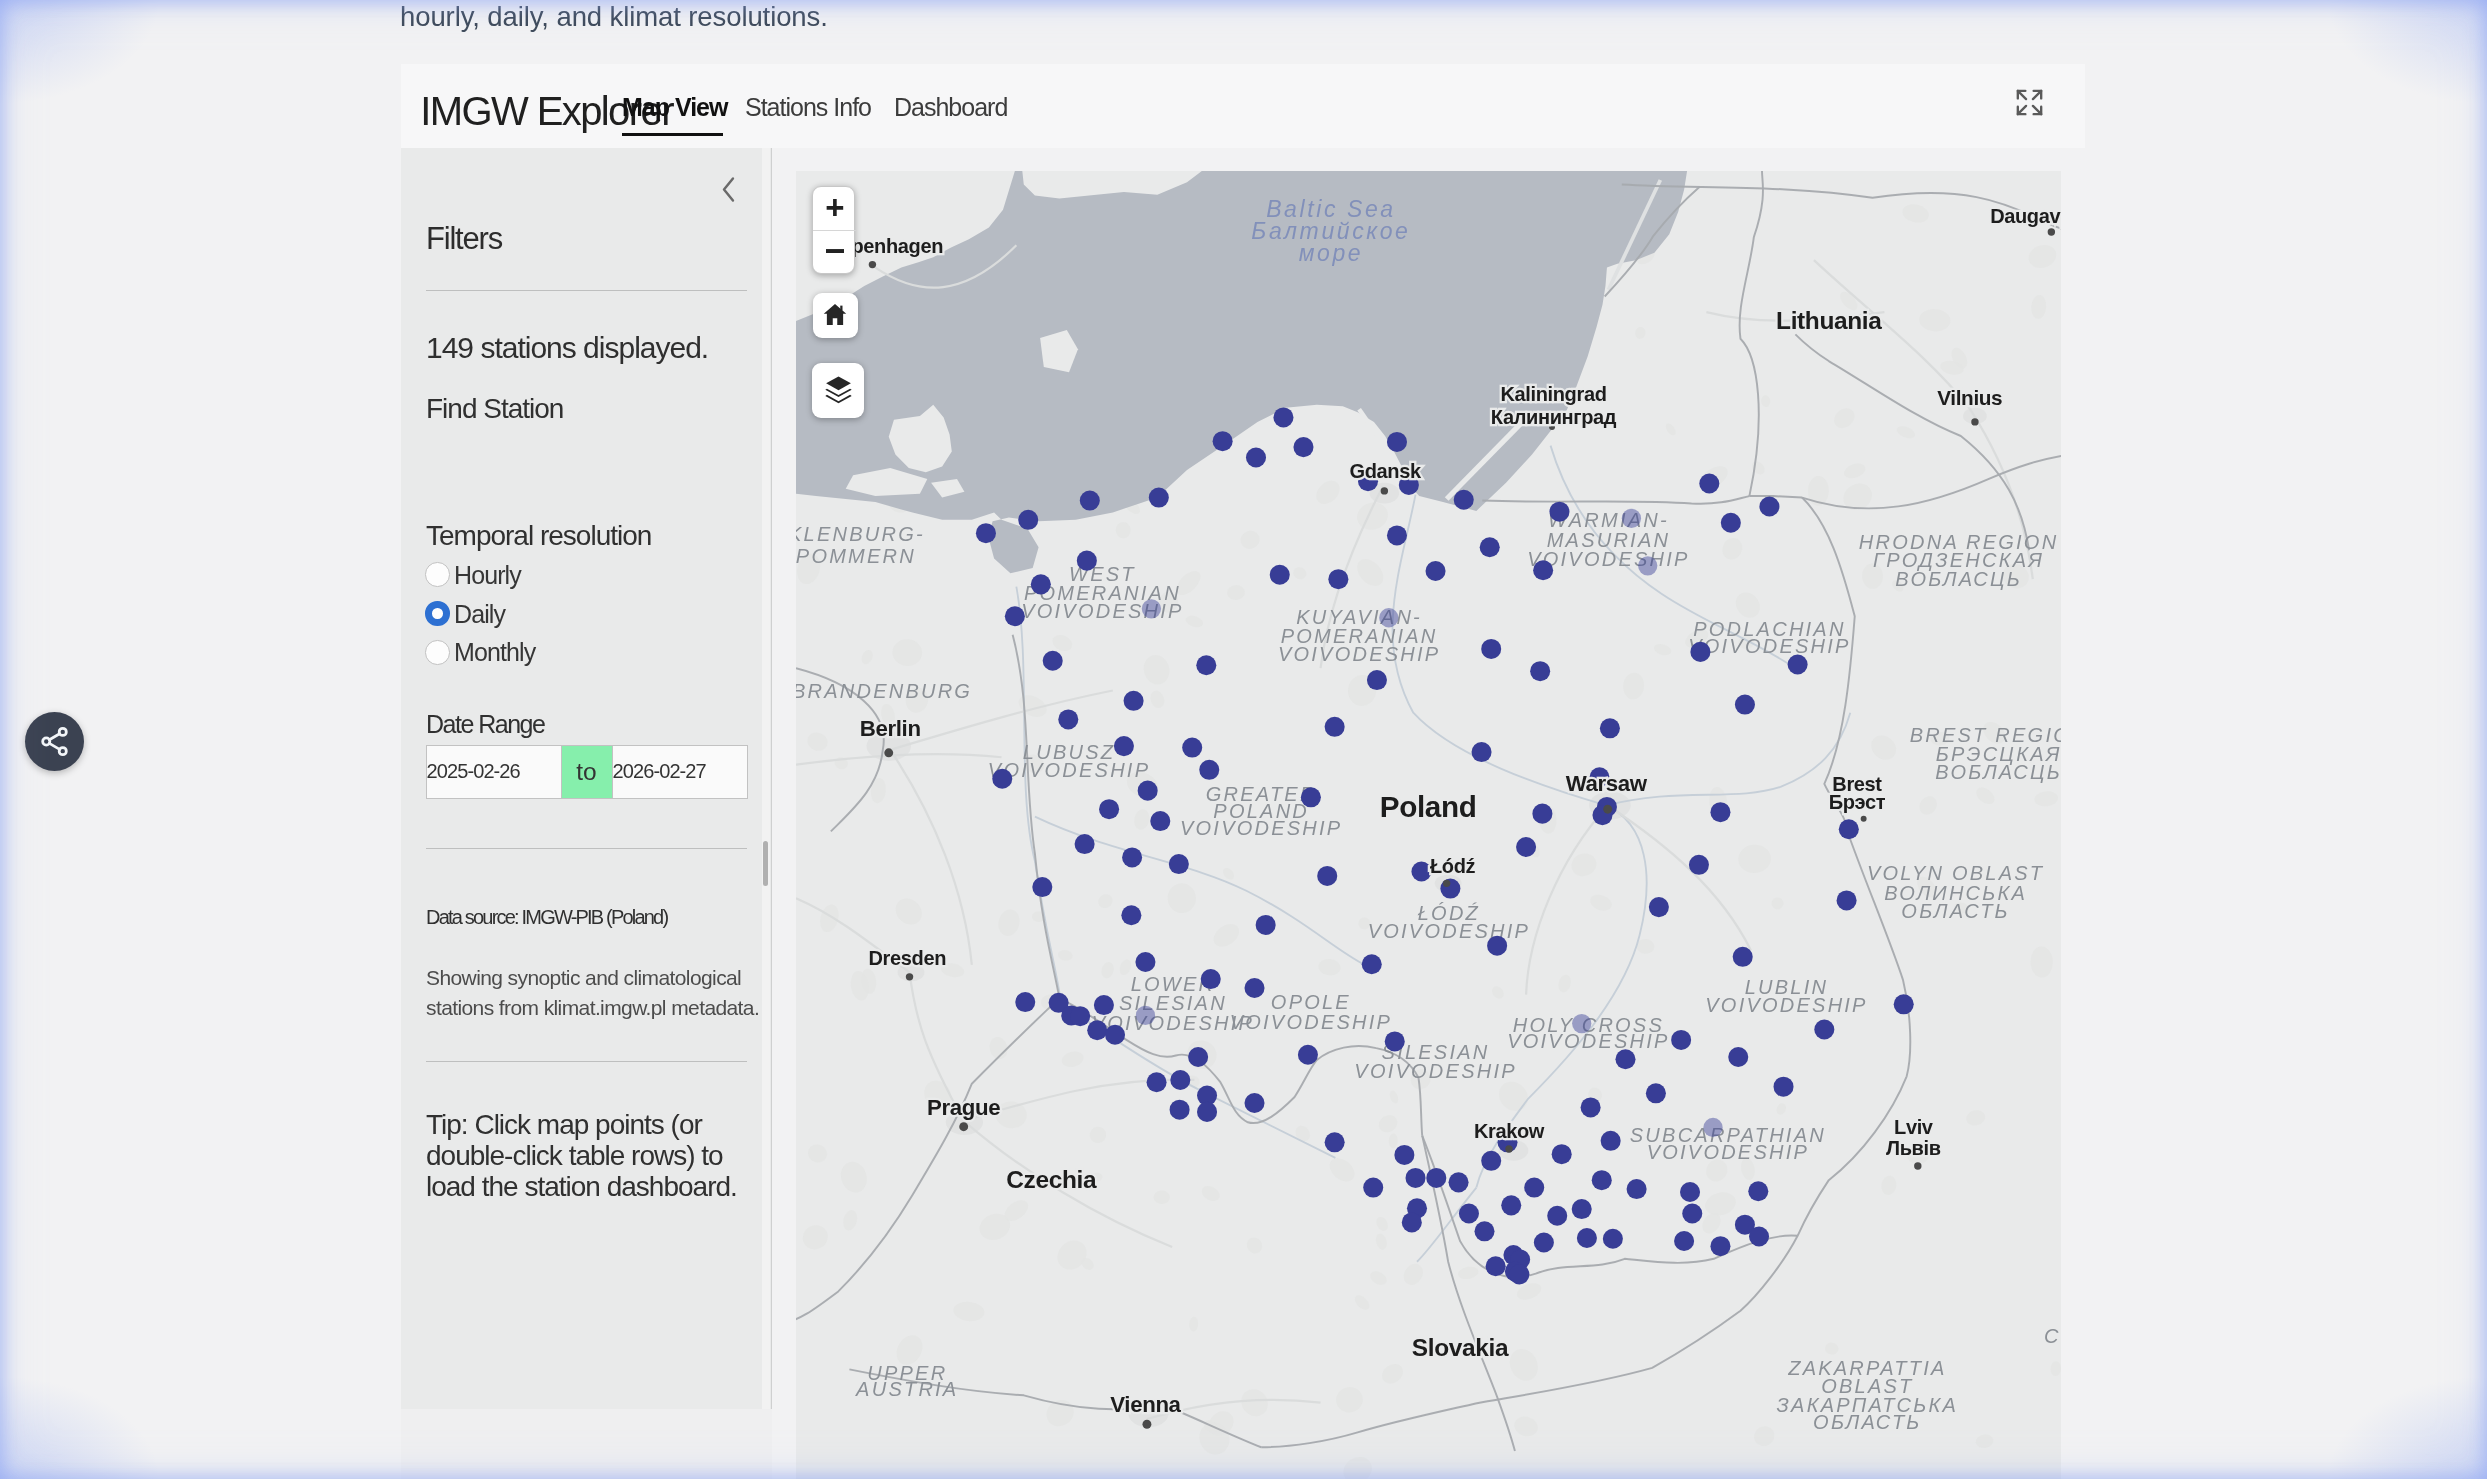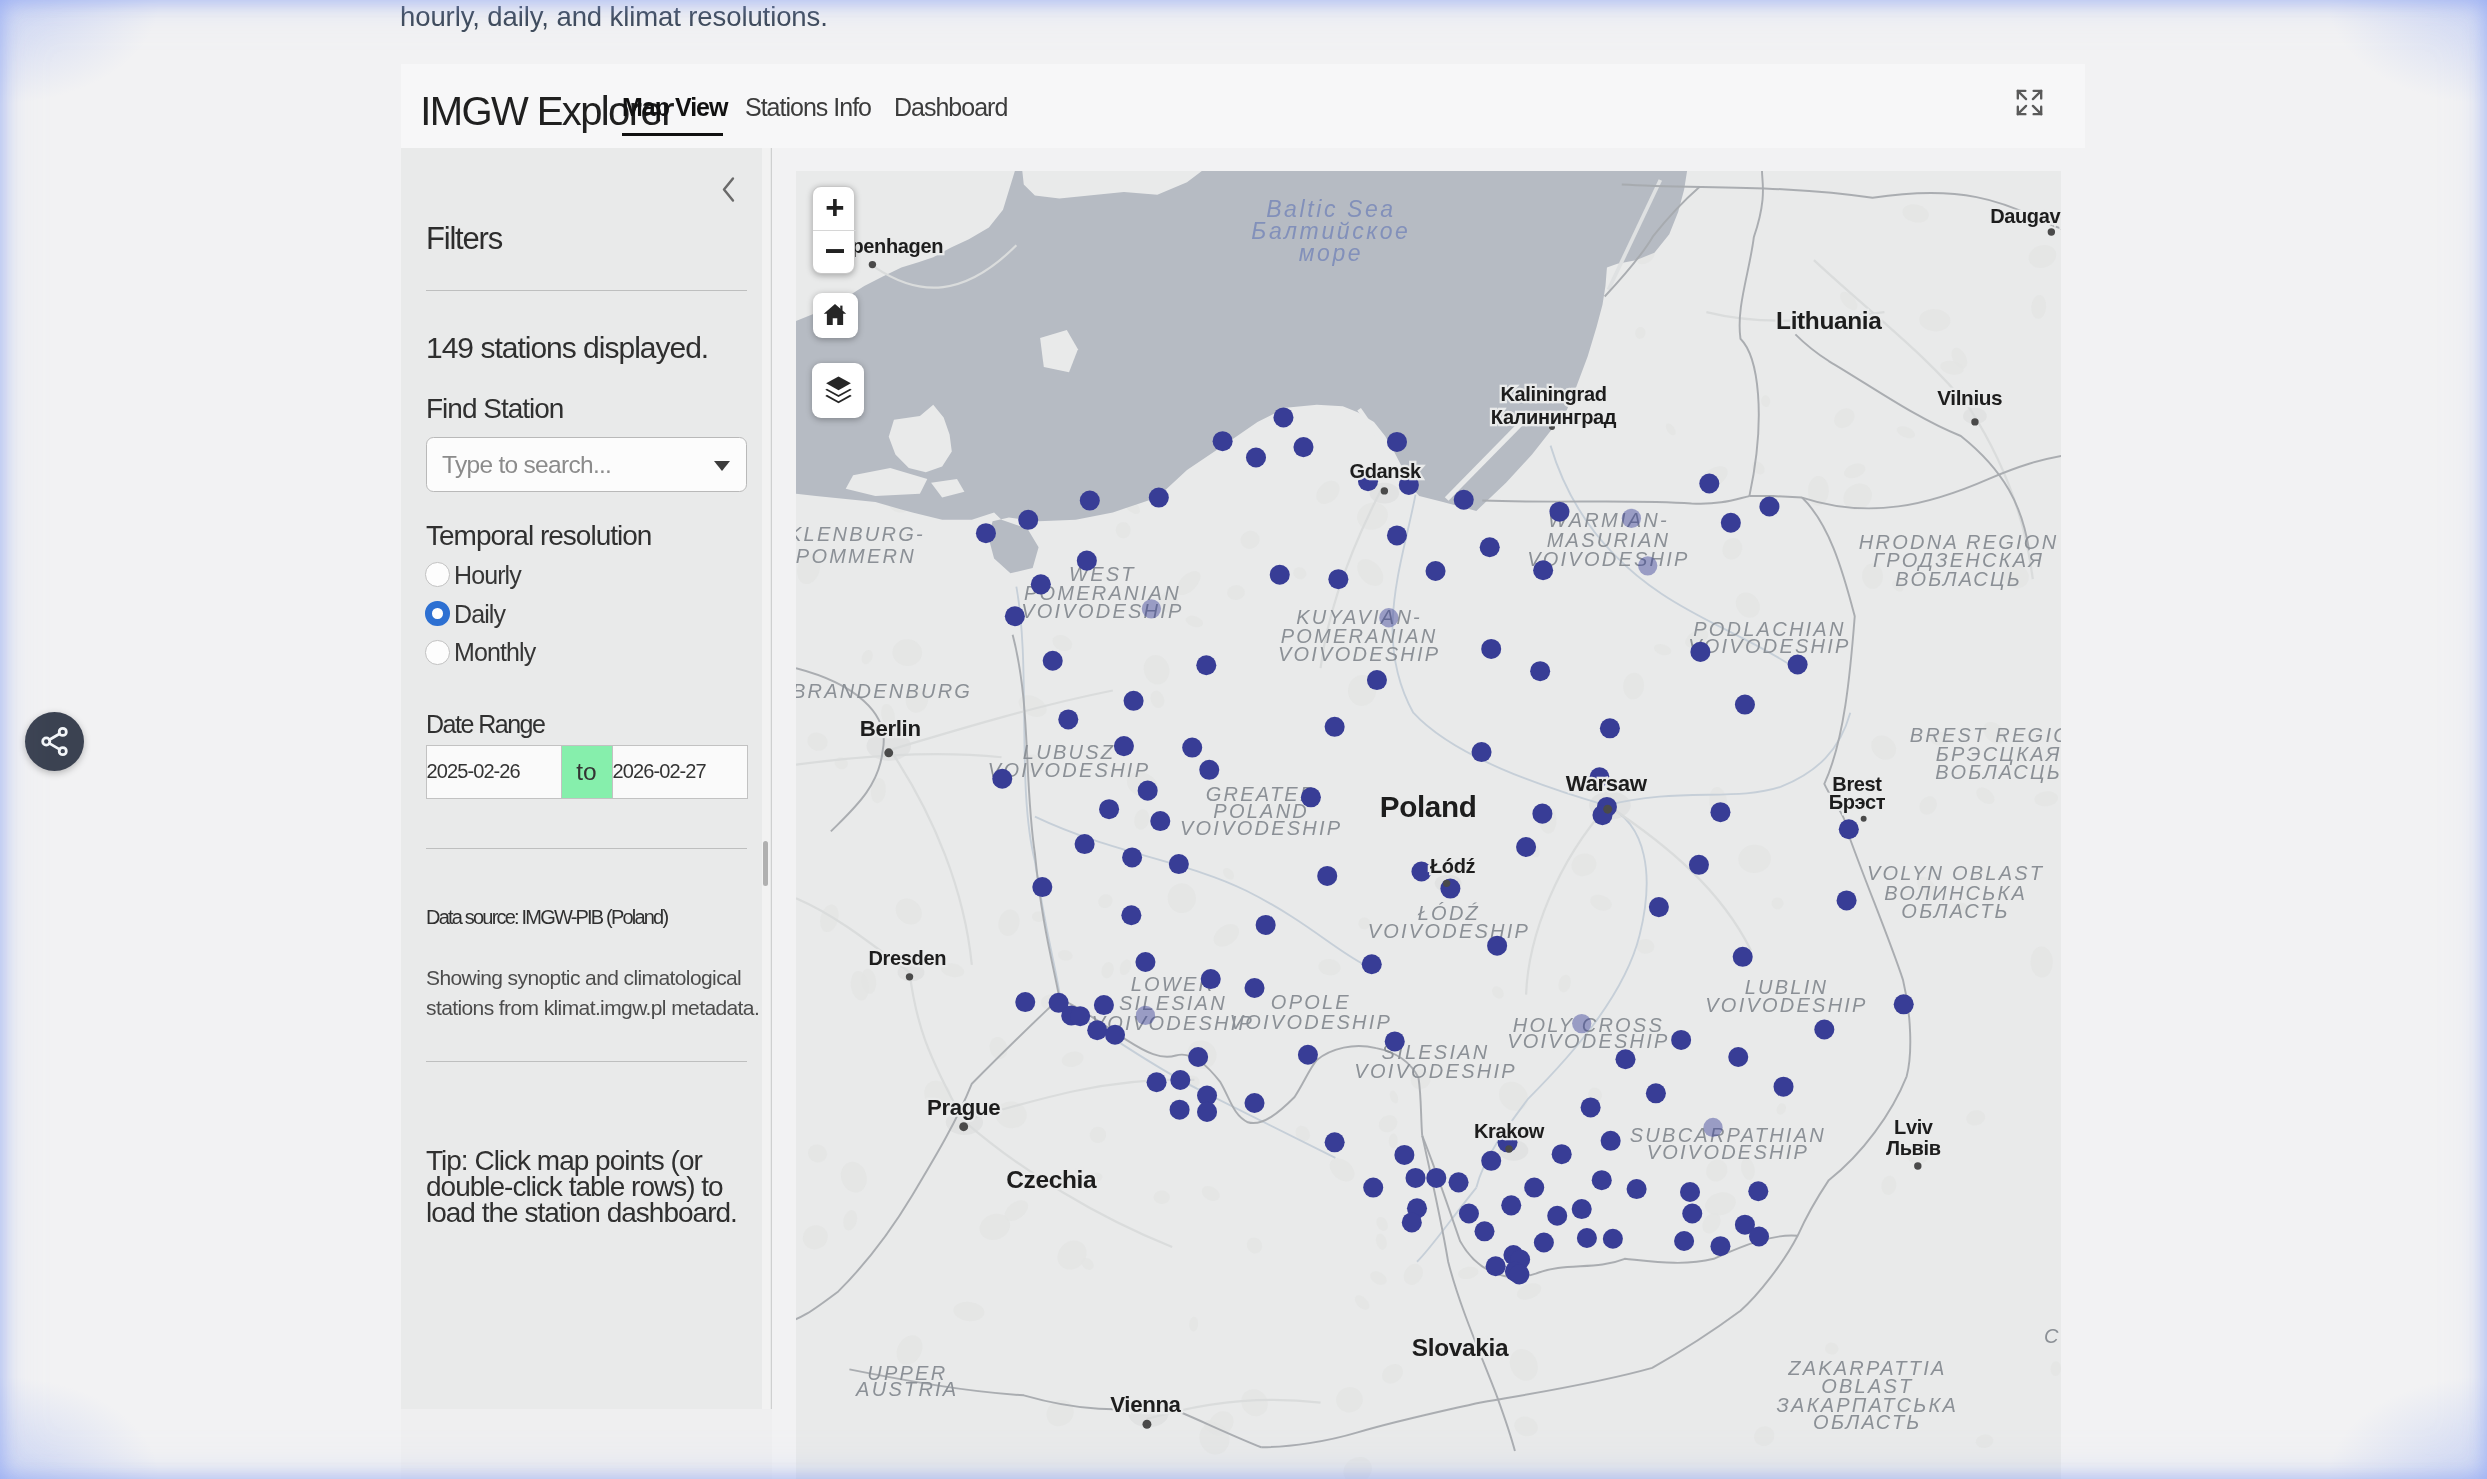--- a/index.html
+++ b/index.html
@@ -75,43 +75,39 @@
       </svg></div>
 <div class="sidebar">
 <div style="position:absolute;left:361px;top:0;width:8.2px;height:1261px;background:#f2f2f2"></div>
 <div class="chev"><svg viewBox="0 0 24 24" width="33" height="33" fill="none" stroke="#6a6a6a" stroke-width="1.8" stroke-linecap="round" stroke-linejoin="round">
           <polyline points="14.5,4 8,12 14.5,20"></polyline>
         </svg></div>
 <div class="sb-h1">Filters</div>
 <div class="sb-hr" style="top:142px"></div>
 <div class="sb-149" style="top:183px">149 stations displayed.</div>
 <div class="sb-txt" style="top:245px">Find Station</div>
-<div class="searchbox">
-        <div class="ph">Type to search...</div>
-        <div class="caret"></div>
-      </div>
 <div class="sb-txt" style="top:372px">Temporal resolution</div>
 <div class="radio" style="top:414px"></div>
       <div class="rlabel" style="top:413px">Hourly</div>
 <div class="radio sel" style="top:453px"></div>
       <div class="rlabel" style="top:452px">Daily</div>
 <div class="radio" style="top:492px"></div>
       <div class="rlabel" style="top:490px">Monthly</div>
 <div class="sb-drl" style="top:562px">Date Range</div>
 <div class="dr">
         <div class="c1">2025-02-26</div>
         <div class="c2">to</div>
         <div class="c3">2026-02-27</div>
       </div>
 <div class="sb-hr" style="top:700px"></div>
 <div class="thumb"></div>
 <div class="sb-ds" style="top:758px">Data source: IMGW-PIB (Poland)</div>
 <div class="sb-sub" style="top:815px">Showing synoptic and climatological stations from klimat.imgw.pl metadata.</div>
 <div class="sb-hr" style="top:913px"></div>
-<div class="sb-txt" style="top:1000px;line-height:26px;width:334px">Tip: Click map points (or double-click table rows) to load the station dashboard.</div>
+<div class="sb-txt" style="top:961px;line-height:31px;width:334px">Tip: Click map points (or double-click table rows) to load the station dashboard.</div>
 </div>
 <div class="sb-below"></div>
 <div class="mapwrap">
 <svg width="1265" height="1309" viewBox="1073 230 1705 1764" xmlns="http://www.w3.org/2000/svg" style="position:absolute;left:0;top:0">
 <rect x="1073" y="230" width="1705" height="1764" fill="#e9eaea"></rect>
 <ellipse cx="1184" cy="1065" rx="17" ry="10" transform="rotate(96 1184 1065)" fill="#e3e5e4" opacity=".8"></ellipse>
 <ellipse cx="1197" cy="963" rx="15" ry="9" transform="rotate(78 1197 963)" fill="#e3e5e4" opacity=".8"></ellipse>
 <ellipse cx="1102" cy="999" rx="14" ry="12" transform="rotate(22 1102 999)" fill="#e3e5e4" opacity=".8"></ellipse>
 <ellipse cx="1151" cy="1586" rx="21" ry="17" transform="rotate(71 1151 1586)" fill="#e3e5e4" opacity=".8"></ellipse>
 <ellipse cx="1392" cy="951" rx="20" ry="13" transform="rotate(26 1392 951)" fill="#e3e5e4" opacity=".8"></ellipse>

